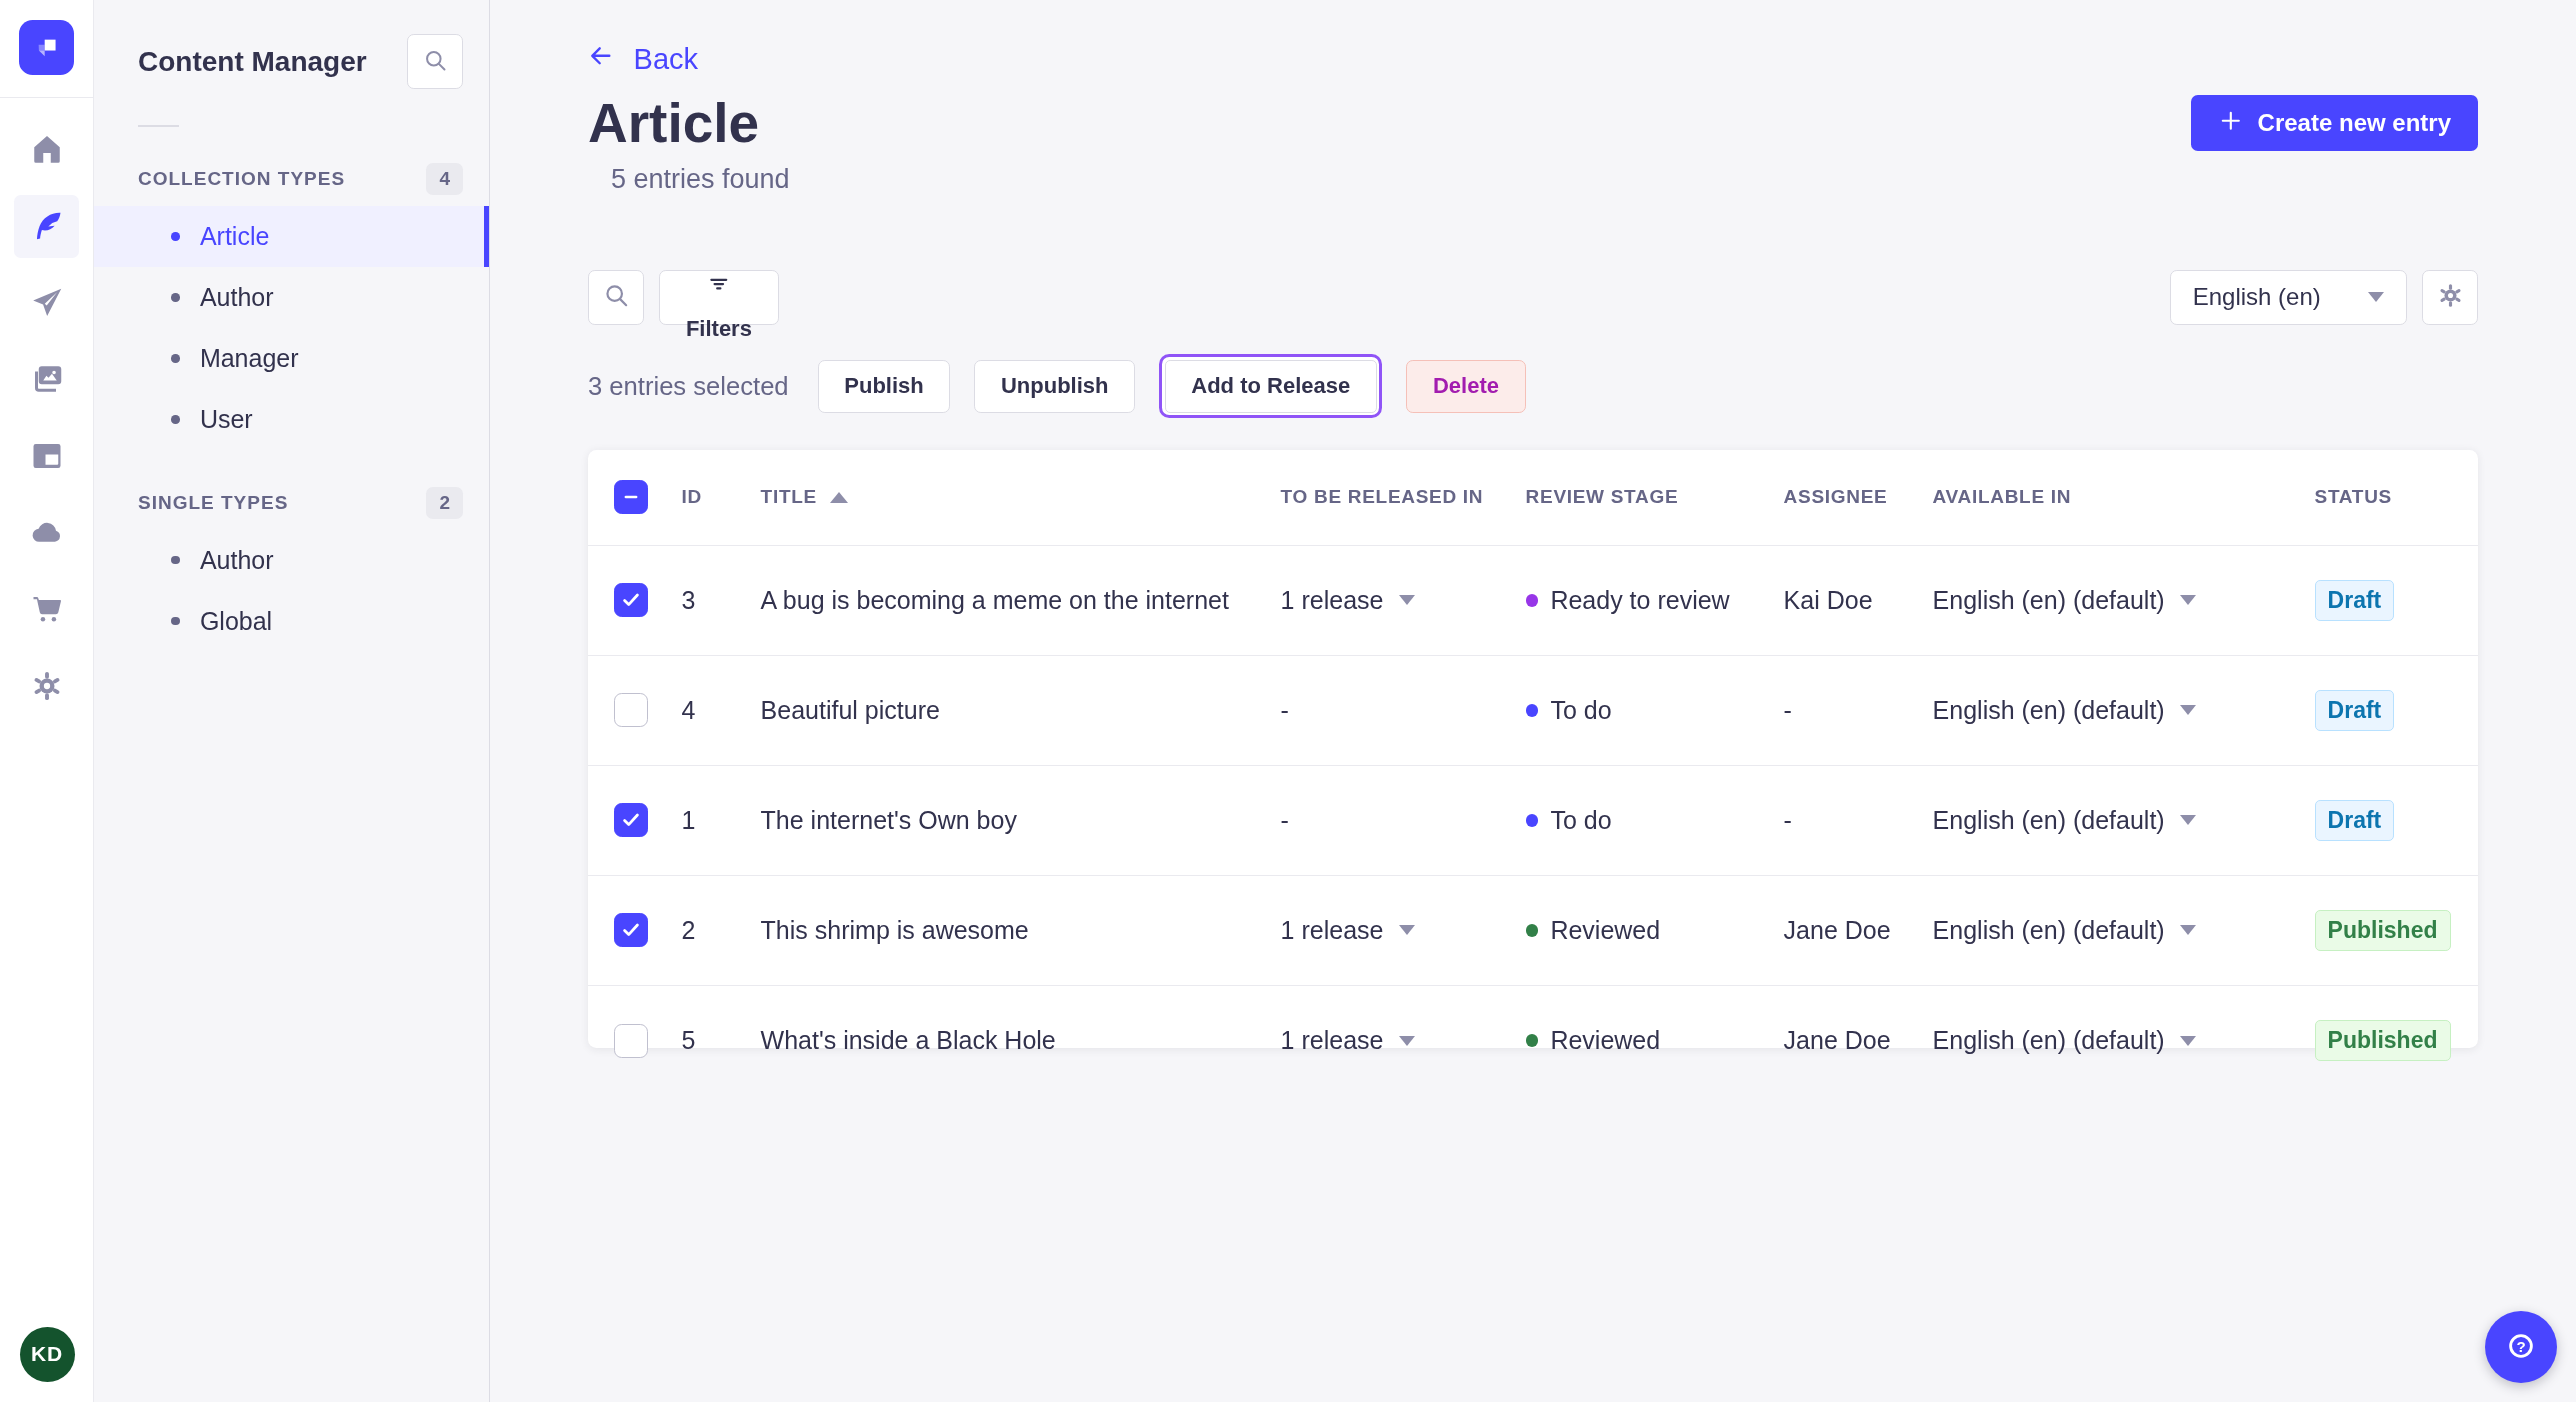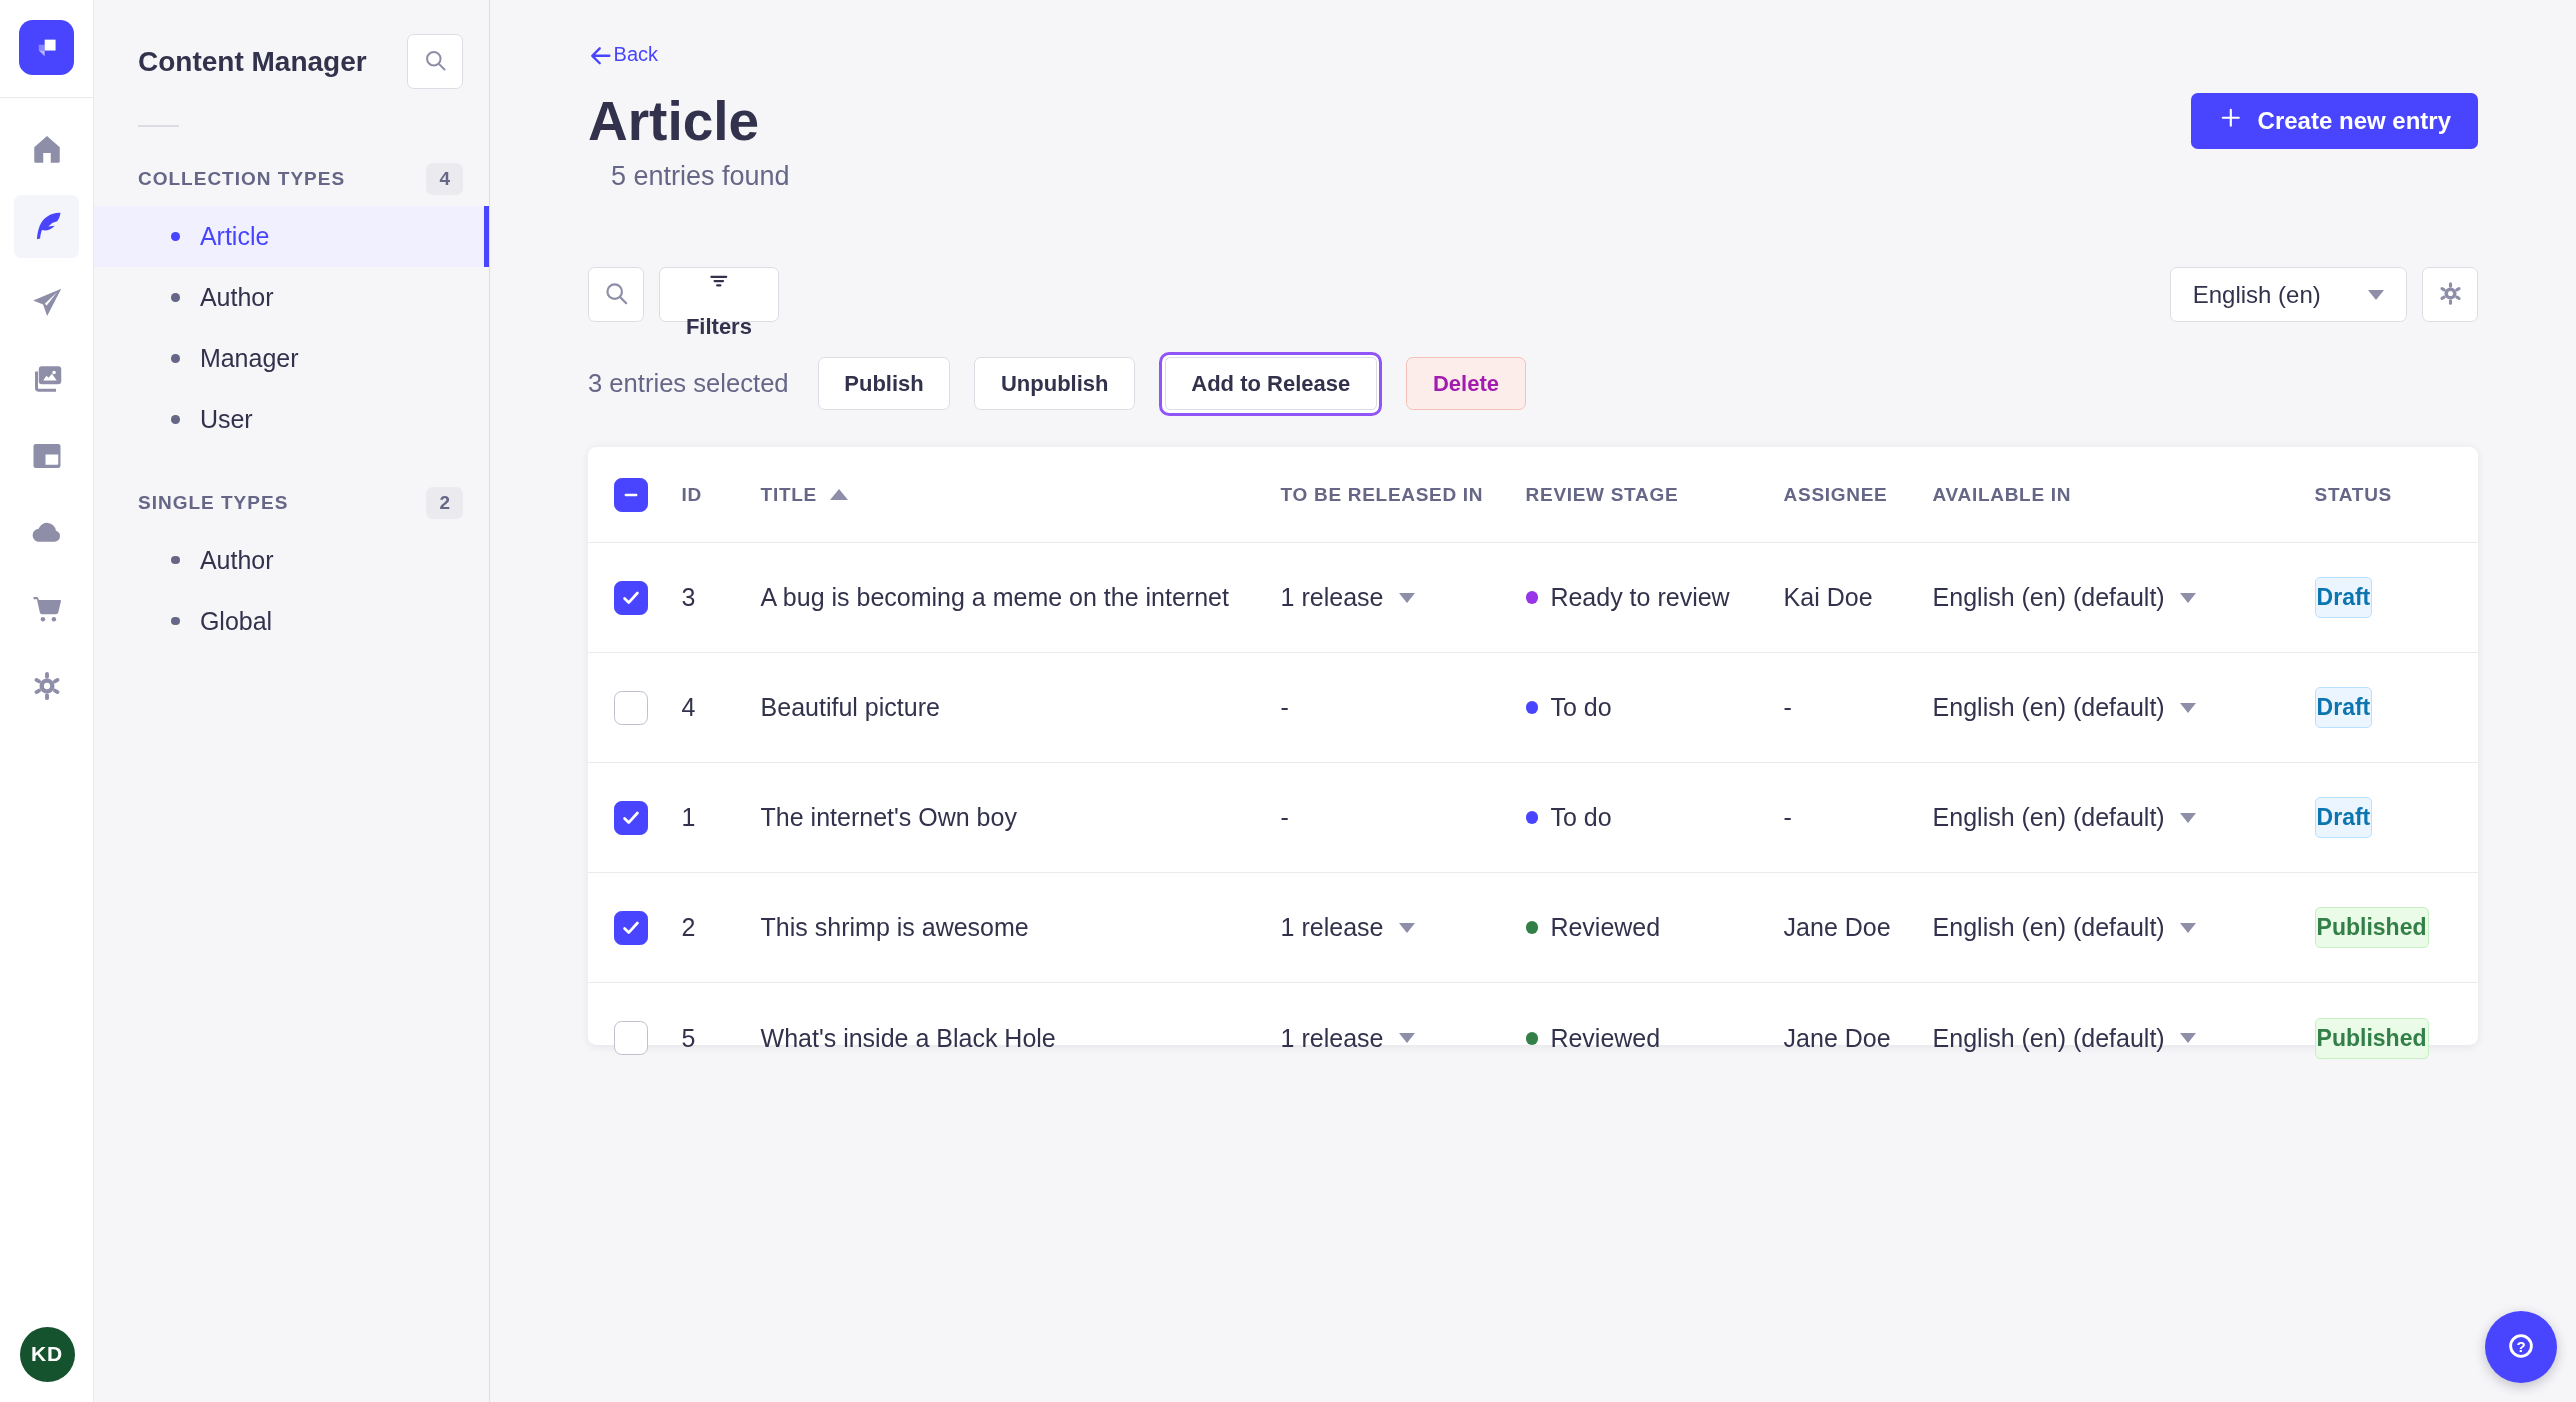--- a/index.html
+++ b/index.html
@@ -33,21 +33,21 @@
   .sb-item { height:61px; display:flex; align-items:center; padding-left:77px; cursor:pointer; position:relative; }
   .sb-dot { width:8.5px; height:8.5px; border-radius:50%; background:#666687; flex:0 0 8.5px; }
   .sb-item-label { margin-left:20.4px; font-size:25px; color:#32324d; }
   .sb-item.active { background:#f0f0ff; }
   .sb-item.active .sb-dot { background:#4945ff; }
   .sb-item.active .sb-item-label { color:#4945ff; }
   .sb-item.active::after { content:""; position:absolute; right:0; top:0; bottom:0; width:5.1px; background:#4945ff; }
 
   
   .main { flex:1; padding:43px 98px 0 98px; position:relative; }
-  .back-link { display:inline-flex; gap:0; color:#4945ff; font-size:20px; cursor:pointer; text-decoration:none; }
+  .back-link { display:inline-flex; align-items:center; gap:20px; color:#4945ff; font-size:29px; cursor:pointer; text-decoration:none; }
   .title-row { display:flex; align-items:center; margin-top:15.3px; }
   .page-title { font-size:55px; font-weight:700; color:#32324d; flex:1; }
   .btn-primary { display:flex; align-items:center; gap:13.6px; background:#4945ff; color:#fff; border:none; border-radius:6.8px; height:56px; padding:0 27px; font-size:24px; font-weight:600; cursor:pointer; font-family:inherit; }
   .subtitle { margin-top:8.5px; font-size:27px; color:#666687;margin-left:23px; }
 
   .toolbar { margin-top:75px; display:flex; align-items:center; }
   .tb-left { display:flex; align-items:center; gap:15.3px; flex:1; }
   .icon-btn { width:56px; height:55px; background:#fff; border:0.9px solid #dcdce4; border-radius:6.8px; display:flex; align-items:center; justify-content:center; cursor:pointer; }
   .filters-btn { height:55px; display:flex; align-items:center; gap:13.6px; background:#fff; border:0.9px solid #dcdce4; border-radius:6.8px; padding:0 25.6px; font-size:22px; font-weight:600; color:#32324d; cursor:pointer; font-family:inherit;flex-direction:column; }
   .tb-right { display:flex; align-items:center; gap:15.3px; }
@@ -66,21 +66,21 @@
   .thead { height:96px; border-bottom:1.7px solid #eaeaef; }
   .th { font-size:19px; font-weight:700; letter-spacing:0.7px; color:#666687; display:flex; align-items:center; }
   .trow { height:110px; border-bottom:0.9px solid #eaeaef; cursor:pointer; }
   .trow:last-child { border-bottom:none; }
   .cell { font-size:25px; color:#32324d; display:flex; align-items:center; }
   .checkbox { width:34px; height:34px; border-radius:7.7px; border:1.7px solid #c0c0cf; background:#fff; display:flex; align-items:center; justify-content:center; cursor:pointer; }
   .checkbox.on { background:#4945ff; border-color:#4945ff; }
   .sort-asc { width:0; height:0; border-left:9.4px solid transparent; border-right:9.4px solid transparent; border-bottom:11px solid #8e8ea9; margin-left:13.6px; }
   .caret { width:0; height:0; border-left:8.5px solid transparent; border-right:8.5px solid transparent; border-top:10.2px solid #8e8ea9; margin-left:15.3px; display:inline-block; }
   .stage-dot { width:12.8px; height:12.8px; border-radius:50%; margin-right:12px; flex:0 0 12.8px; }
-  .badge { display:inline-block; padding:6px 1px; border-radius:5.1px; font-size:23px; font-weight:600; border:1.7px solid transparent; }
+  .badge { display:inline-block; padding:6px 12px; border-radius:5.1px; font-size:23px; font-weight:600; border:1.7px solid transparent; }
   .badge.draft { background:#eaf5ff; border-color:#b8e1ff; color:#0c75af; }
   .badge.published { background:#eafbe7; border-color:#c6f0c2; color:#328048; }
 
   .help-fab { position:absolute; right:19px; bottom:19px; width:72px; height:72px; border-radius:50%; background:#4945ff; border:none; display:flex; align-items:center; justify-content:center; cursor:pointer; box-shadow:0 3.4px 12px rgba(33,33,52,.25); }
 </style>
 </head>
 <body>
 
 <div class="app">
 

